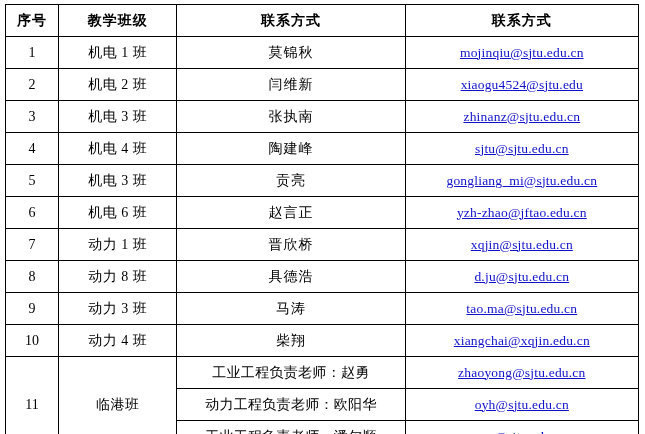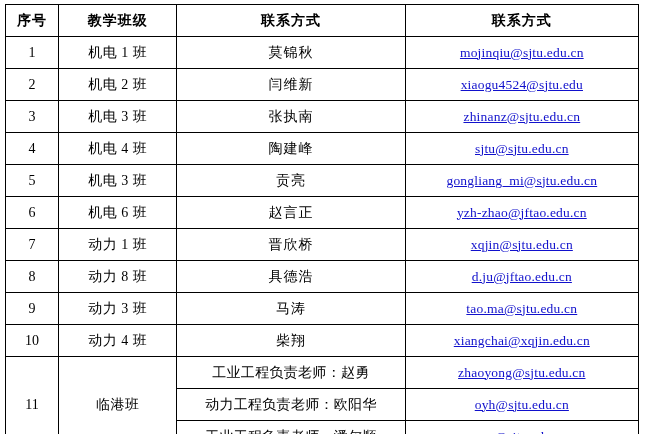--- a/index.html
+++ b/index.html
@@ -133,21 +133,21 @@
       <tr>
         <td class="num">7</td>
         <td class="cn">动力 1 班</td>
         <td class="teacher-name">晋欣桥</td>
         <td><span class="mail">xqjin@sjtu.edu.cn</span></td>
       </tr>
       <tr>
         <td class="num">8</td>
         <td class="cn">动力 8 班</td>
         <td class="teacher-name">具德浩</td>
-        <td><span class="mail">d.ju@jftao.edu.cn</span></td>
+        <td><span class="mail">d.ju@sjtu.edu.cn</span></td>
       </tr>
       <tr>
         <td class="num">9</td>
         <td class="cn">动力 3 班</td>
         <td class="teacher-name">马涛</td>
         <td><span class="mail">tao.ma@sjtu.edu.cn</span></td>
       </tr>
       <tr>
         <td class="num">10</td>
         <td class="cn">动力 4 班</td>

